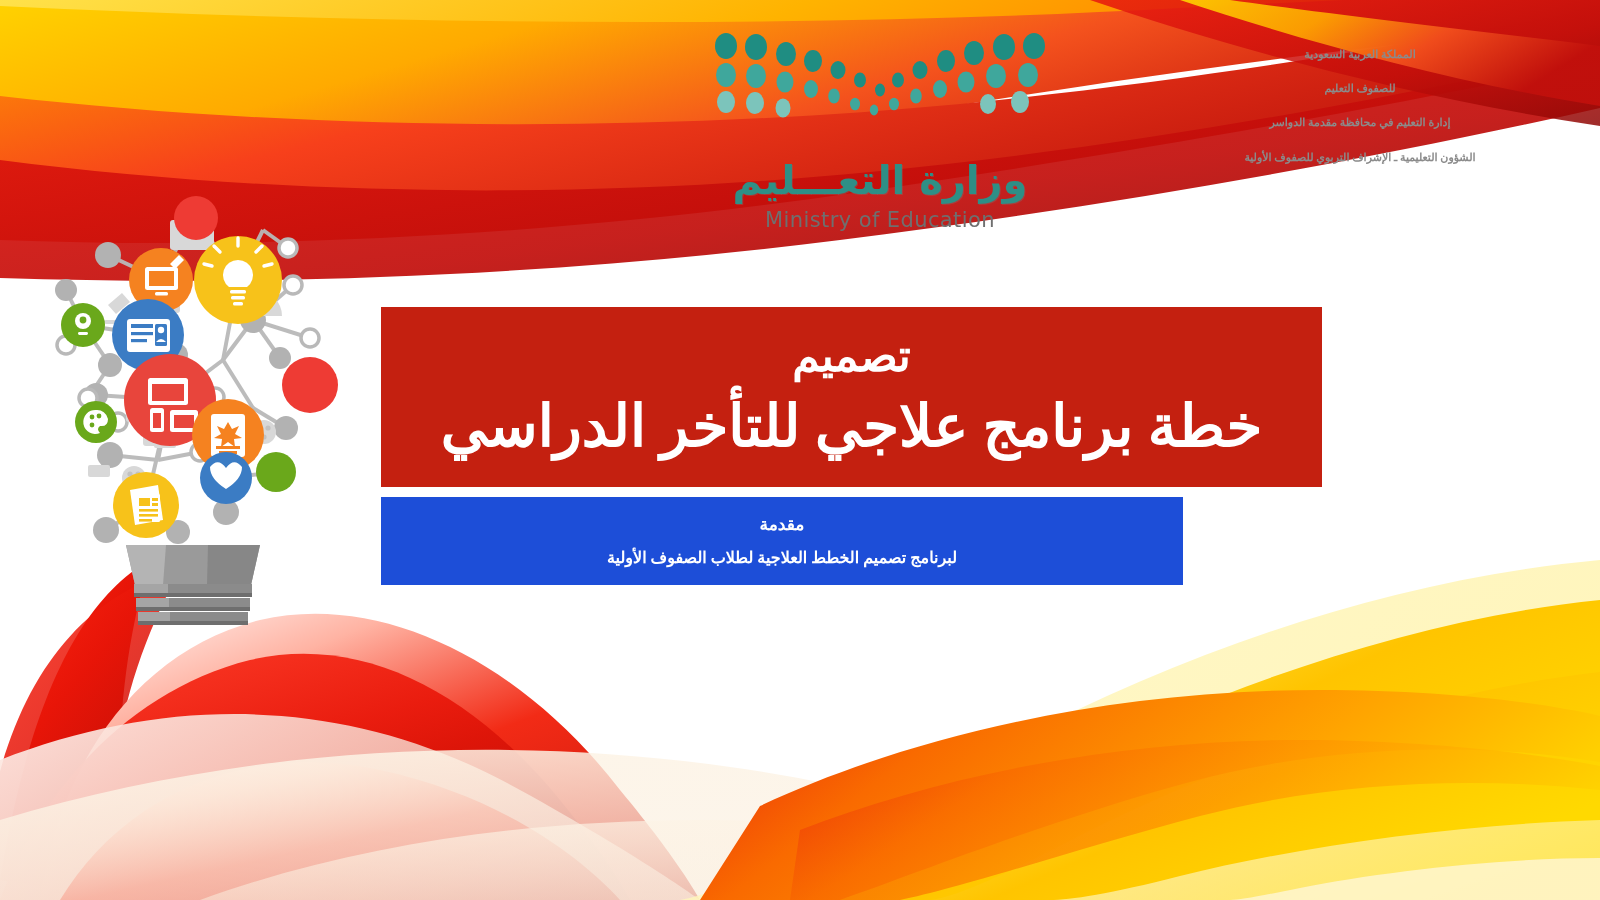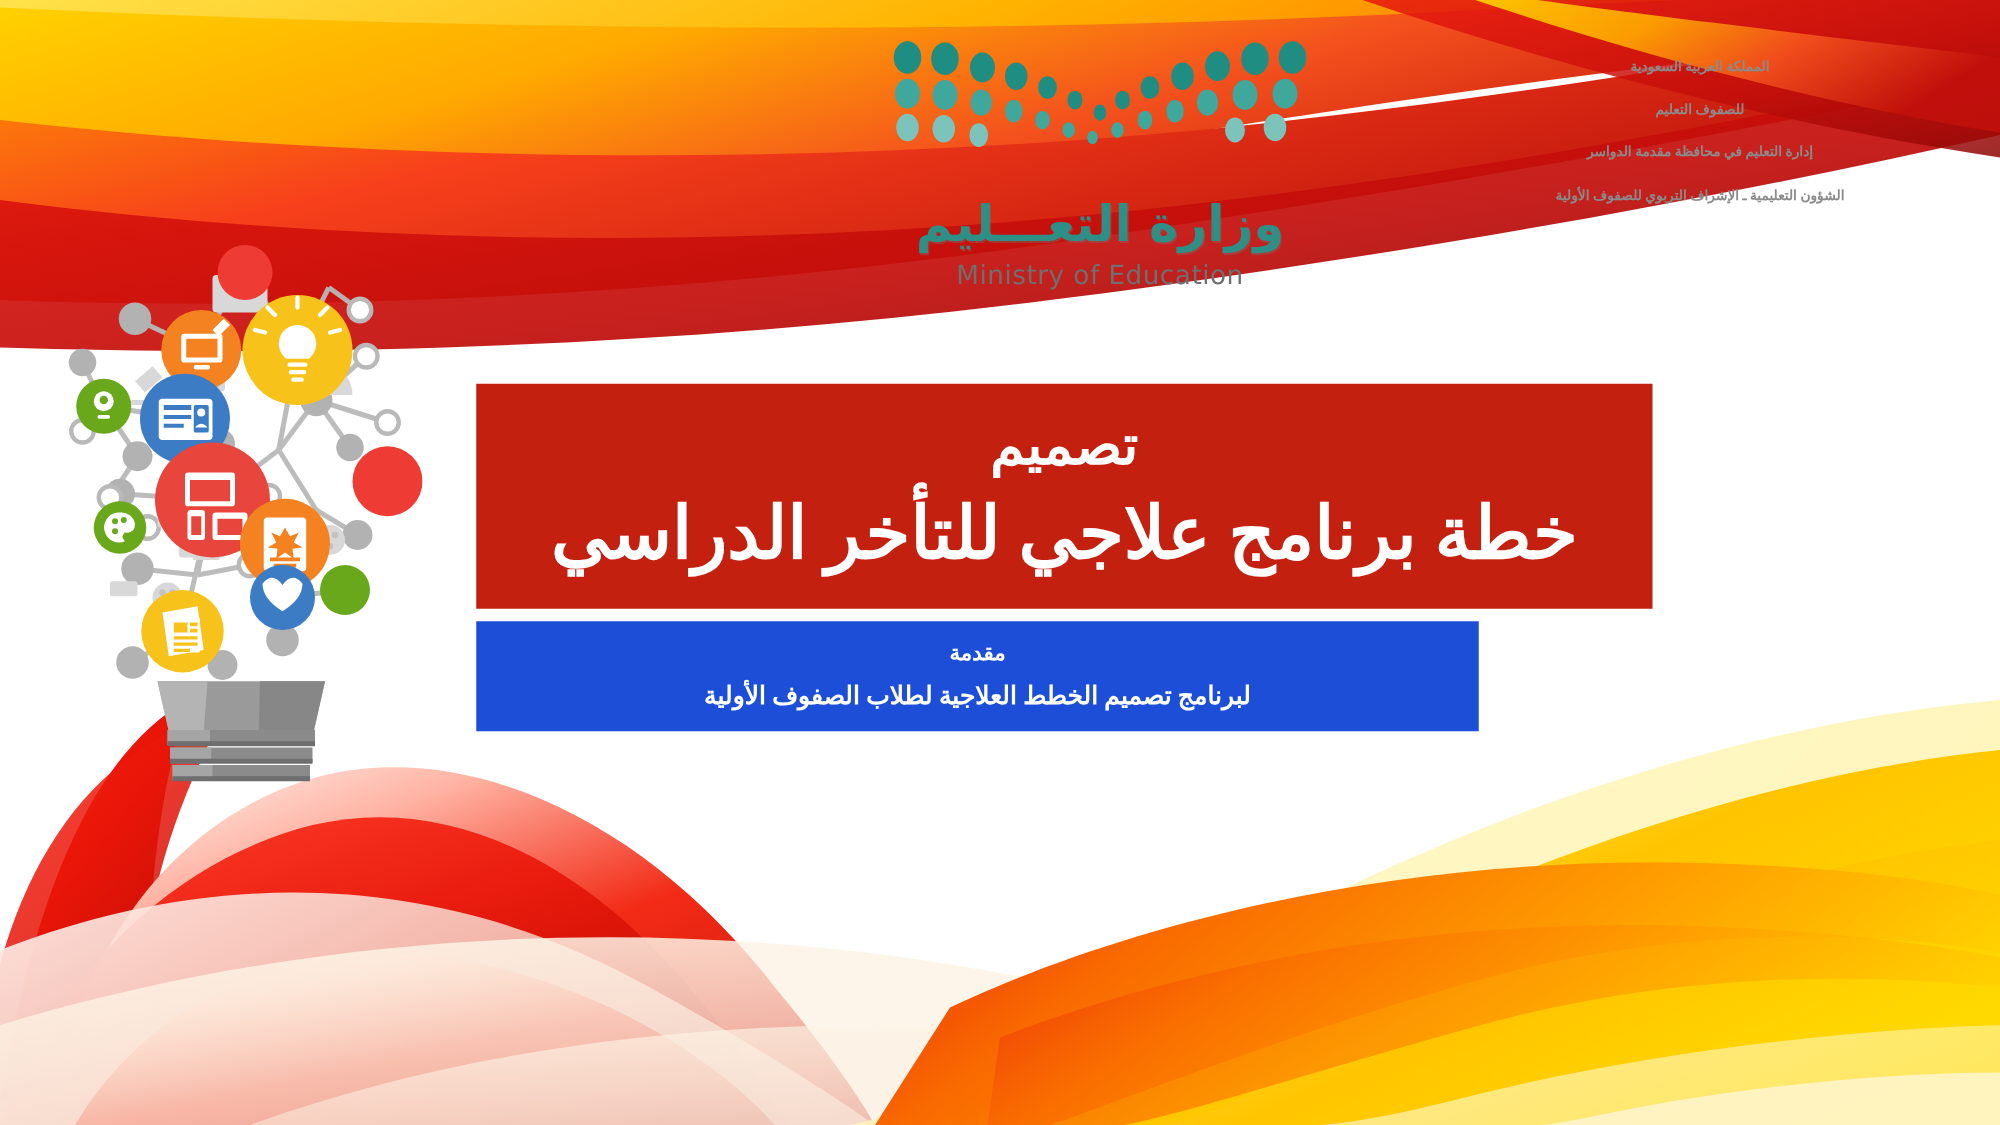--- a/index.html
+++ b/index.html
@@ -121,21 +121,21 @@
   }
   #subtitle-line1{
     color:#ffffff;
     font-size:17px;
     font-weight:bold;
     line-height:1.2;
     font-family:"Liberation Serif", serif;
   }
   #subtitle-line2{
     color:#ffffff;
-    font-size:20px;
+    font-size:16px;
     font-weight:bold;
     line-height:1.2;
     margin-top:12px;
     font-family:"Liberation Serif", serif;
   }
 
   
   #bulb-graphic{
     position:absolute;
     left:48px; top:160px;

